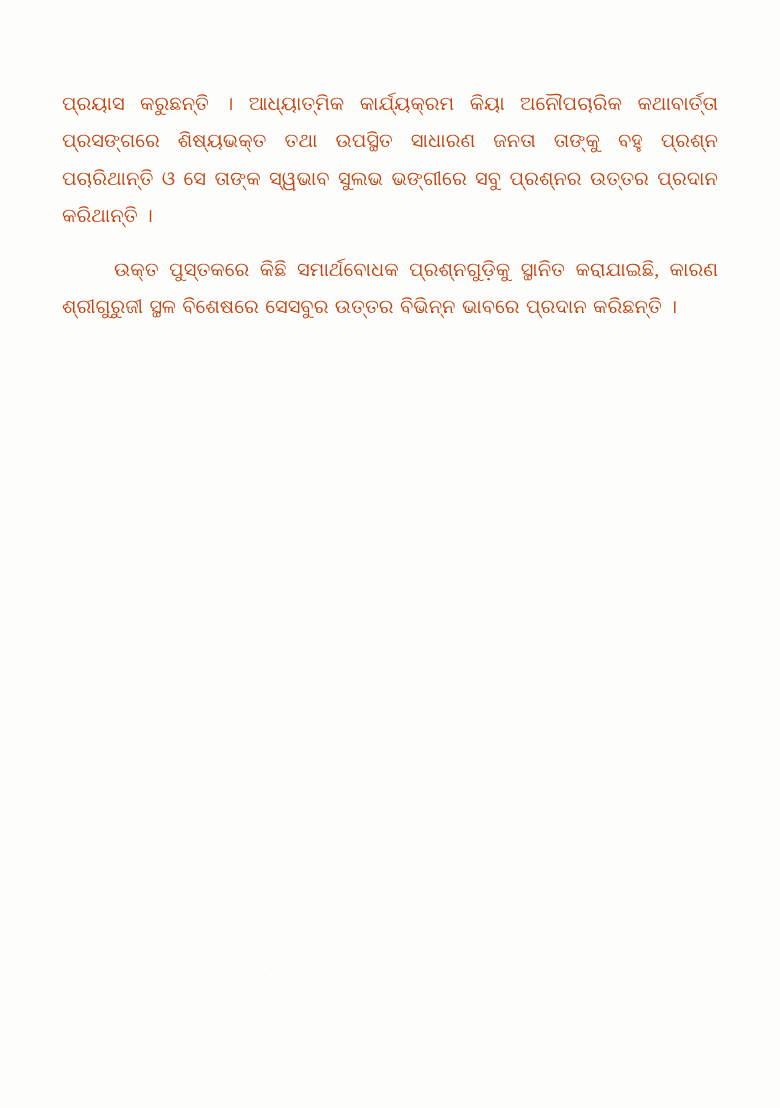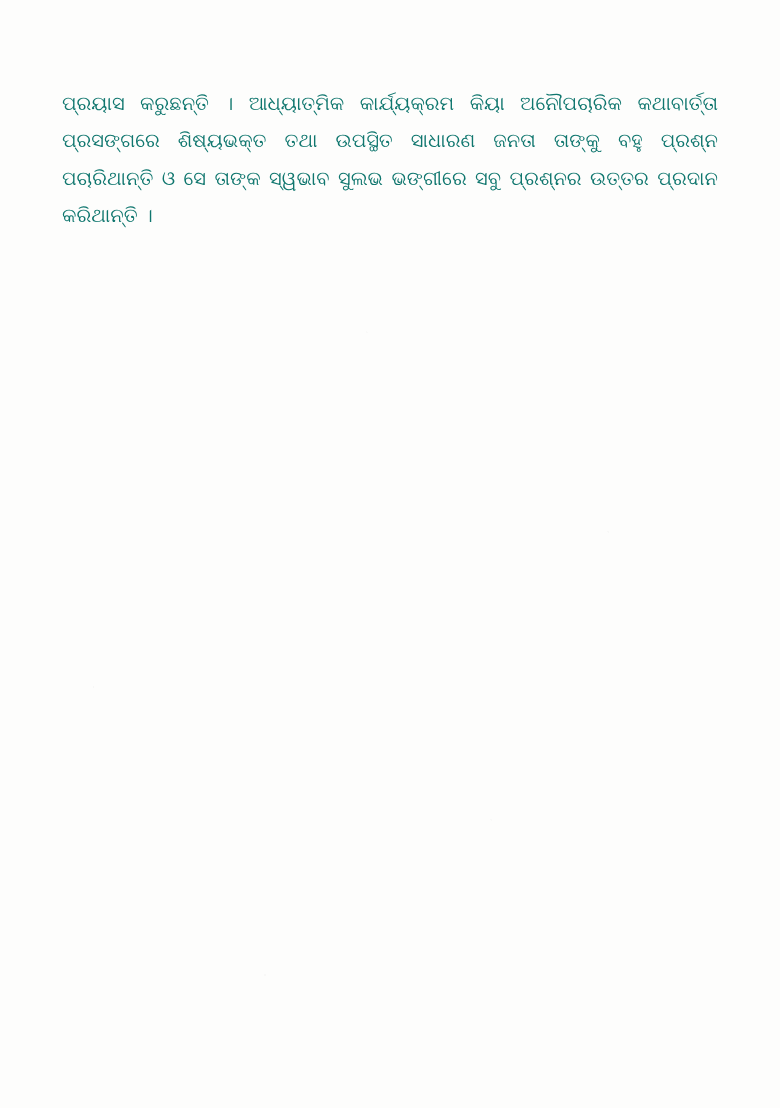--- a/index.html
+++ b/index.html
@@ -25,21 +25,21 @@
   .text-body {
     width: 656px;
   }
   .para {
     margin: 0 0 16px 0;
     font-size: 19.5px;
     line-height: 1.92;
     text-align: justify;
     text-justify: inter-word;
     word-spacing: 1.5px;
-    color: #0f766e;
+    color: #c2410c;
   }
   .para.indent {
     text-indent: 52px;
   }
   .para.last-short {
     text-align: left;
   }
   
   .speckle {
     position: absolute;
@@ -54,14 +54,15 @@
       radial-gradient(circle at 47% 30%, rgba(0,0,0,0.03) 0 1px, transparent 1px);
   }
 </style>
 </head>
 <body>
 
 <div class="page">
   <div class="speckle"></div>
   <div class="text-body">
     <p class="para">ପ୍ରୟାସ କରୁଛନ୍ତି । ଆଧ୍ୟାତ୍ମିକ କାର୍ଯ୍ୟକ୍ରମ କିୟା ଅନୌପଚାରିକ କଥାବାର୍ତ୍ତା ପ୍ରସଙ୍ଗରେ ଶିଷ୍ୟଭକ୍ତ ତଥା ଉପସ୍ଥିତ ସାଧାରଣ ଜନତା ତାଙ୍କୁ ବହୁ ପ୍ରଶ୍ନ ପଚାରିଥାନ୍ତି ଓ ସେ ତାଙ୍କ ସ୍ୱଭାବ ସୁଲଭ ଭଙ୍ଗୀରେ ସବୁ ପ୍ରଶ୍ନର ଉତ୍ତର ପ୍ରଦାନ କରିଥାନ୍ତି ।</p>
+    <p class="para indent">ଉକ୍ତ ପୁସ୍ତକରେ କିଛି ସମାର୍ଥବୋଧକ ପ୍ରଶ୍ନଗୁଡ଼ିକୁ ସ୍ଥାନିତ କରାଯାଇଛି, କାରଣ ଶ୍ରୀଗୁରୁଜୀ ସ୍ଥଳ ବିଶେଷରେ ସେସବୁର ଉତ୍ତର ବିଭିନ୍ନ ଭାବରେ ପ୍ରଦାନ କରିଛନ୍ତି ।</p>
   </div>
 </div>
 
 </body></html>

